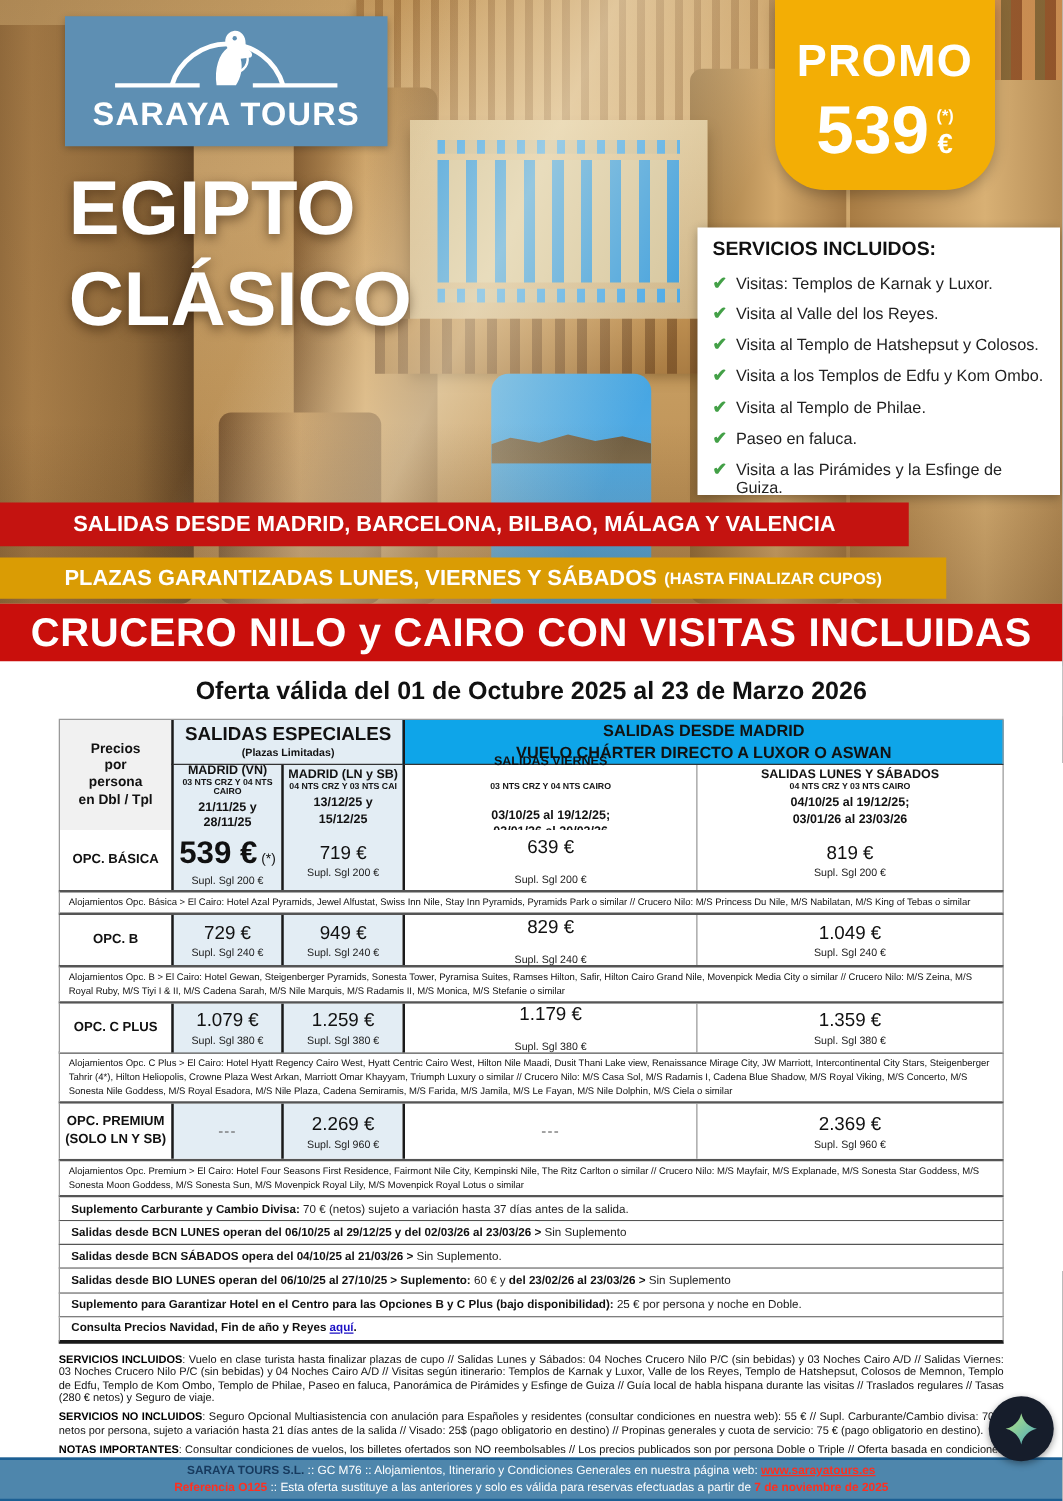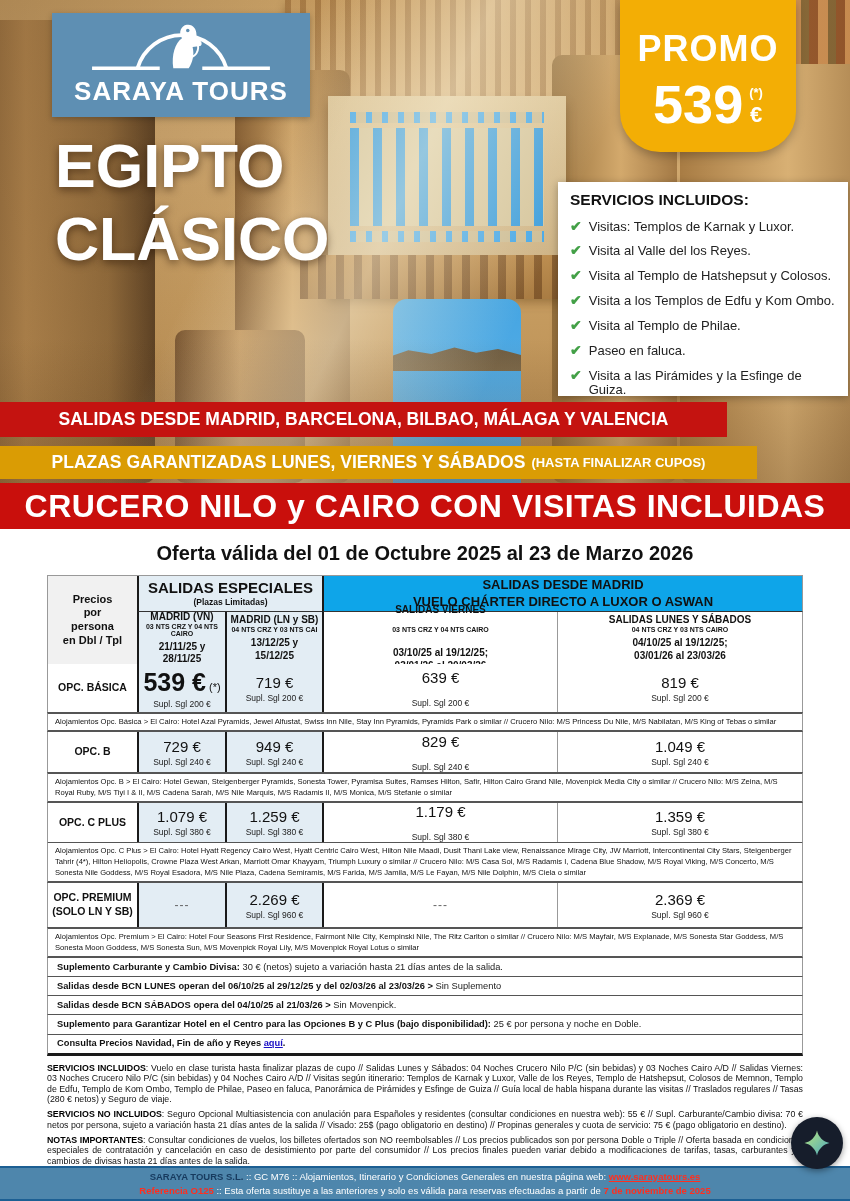--- a/index.html
+++ b/index.html
@@ -341,23 +341,24 @@
             <div class="pv dash">---</div>
           </div>
           <div class="cell pc c4">
             <div class="pv">2.369 €</div>
             <div class="ps">Supl. Sgl 960 €</div>
           </div>
         </div>
         <div class="aloja">Alojamientos Opc. Premium &gt; El Cairo: Hotel Four Seasons First Residence, Fairmont Nile City, Kempinski Nile, The Ritz Carlton o similar // Crucero Nilo: M/S Mayfair, M/S Explanade, M/S Sonesta Star Goddess, M/S Sonesta Moon Goddess,  M/S Sonesta Sun, M/S Movenpick Royal Lily, M/S Movenpick Royal Lotus o similar</div>
       </div>
     <div id="supp-rows">
-        <div class="supp"><b>Suplemento Carburante y Cambio Divisa:</b><span> 30 € (netos) sujeto a variación hasta 21 días antes de la salida.</span></div>
+        <div class="supp"><b>Suplemento Carburante y Cambio Divisa:</b><span> 70 € (netos) sujeto a variación hasta 37 días antes de la salida.</span></div>
         <div class="supp"><b>Salidas desde BCN LUNES operan del 06/10/25 al 29/12/25 y del 02/03/26 al 23/03/26 &gt;</b><span> Sin Suplemento</span></div>
-        <div class="supp"><b>Salidas desde BCN SÁBADOS opera del 04/10/25 al 21/03/26  &gt;</b><span> Sin Movenpick.</span></div>
+        <div class="supp"><b>Salidas desde BCN SÁBADOS opera del 04/10/25 al 21/03/26  &gt;</b><span> Sin Suplemento.</span></div>
+        <div class="supp"><b>Salidas desde BIO LUNES operan del 06/10/25 al 27/10/25 &gt; Suplemento:</b><span> 60 € y </span><b>del 23/02/26 al 23/03/26 &gt;</b><span> Sin Suplemento</span></div>
         <div class="supp"><b>Suplemento para Garantizar Hotel en el Centro para las Opciones B y C Plus (bajo disponibilidad):</b><span> 25 € por persona y noche en Doble.</span></div>
         <div class="supp"><b>Consulta Precios Navidad, Fin de año y Reyes </b><b class="lnk">aquí</b><b>.</b></div>
       </div>
     <div class="paras" id="paras">
         <p><b>SERVICIOS INCLUIDOS</b><span>: Vuelo en clase turista hasta finalizar plazas de cupo // Salidas Lunes y Sábados: 04 Noches Crucero Nilo P/C (sin bebidas) y 03 Noches Cairo A/D // Salidas Viernes: 03 Noches Crucero Nilo P/C (sin bebidas) y 04 Noches Cairo A/D // Visitas según itinerario: Templos de Karnak y Luxor, Valle de los Reyes, Templo de Hatshepsut, Colosos de Memnon, Templo de Edfu, Templo de Kom Ombo, Templo de Philae, Paseo en faluca, Panorámica de Pirámides y Esfinge de Guiza // Guía local de habla hispana durante las visitas // Traslados regulares // Tasas (280 € netos) y Seguro de viaje.</span></p>
         <p><b>SERVICIOS NO INCLUIDOS</b><span>: Seguro Opcional Multiasistencia con anulación para Españoles y residentes (consultar condiciones en nuestra web): 55 € // Supl. Carburante/Cambio divisa: 70 € netos por persona, sujeto a variación hasta 21 días antes de la salida // Visado: 25$ (pago obligatorio en destino) // Propinas generales y cuota de servicio: 75 € (pago obligatorio en destino).</span></p>
         <p><b>NOTAS IMPORTANTES</b><span>: Consultar condiciones de vuelos, los billetes ofertados son NO reembolsables // Los precios publicados son por persona Doble o Triple // Oferta basada en condiciones especiales de contratación y cancelación en caso de desistimiento por parte del consumidor // Los precios finales pueden variar debido a modificaciones de tarifas, tasas, carburantes y/o cambios de divisas hasta 21 días antes de la salida.</span></p>
       </div>
   </div>
 

